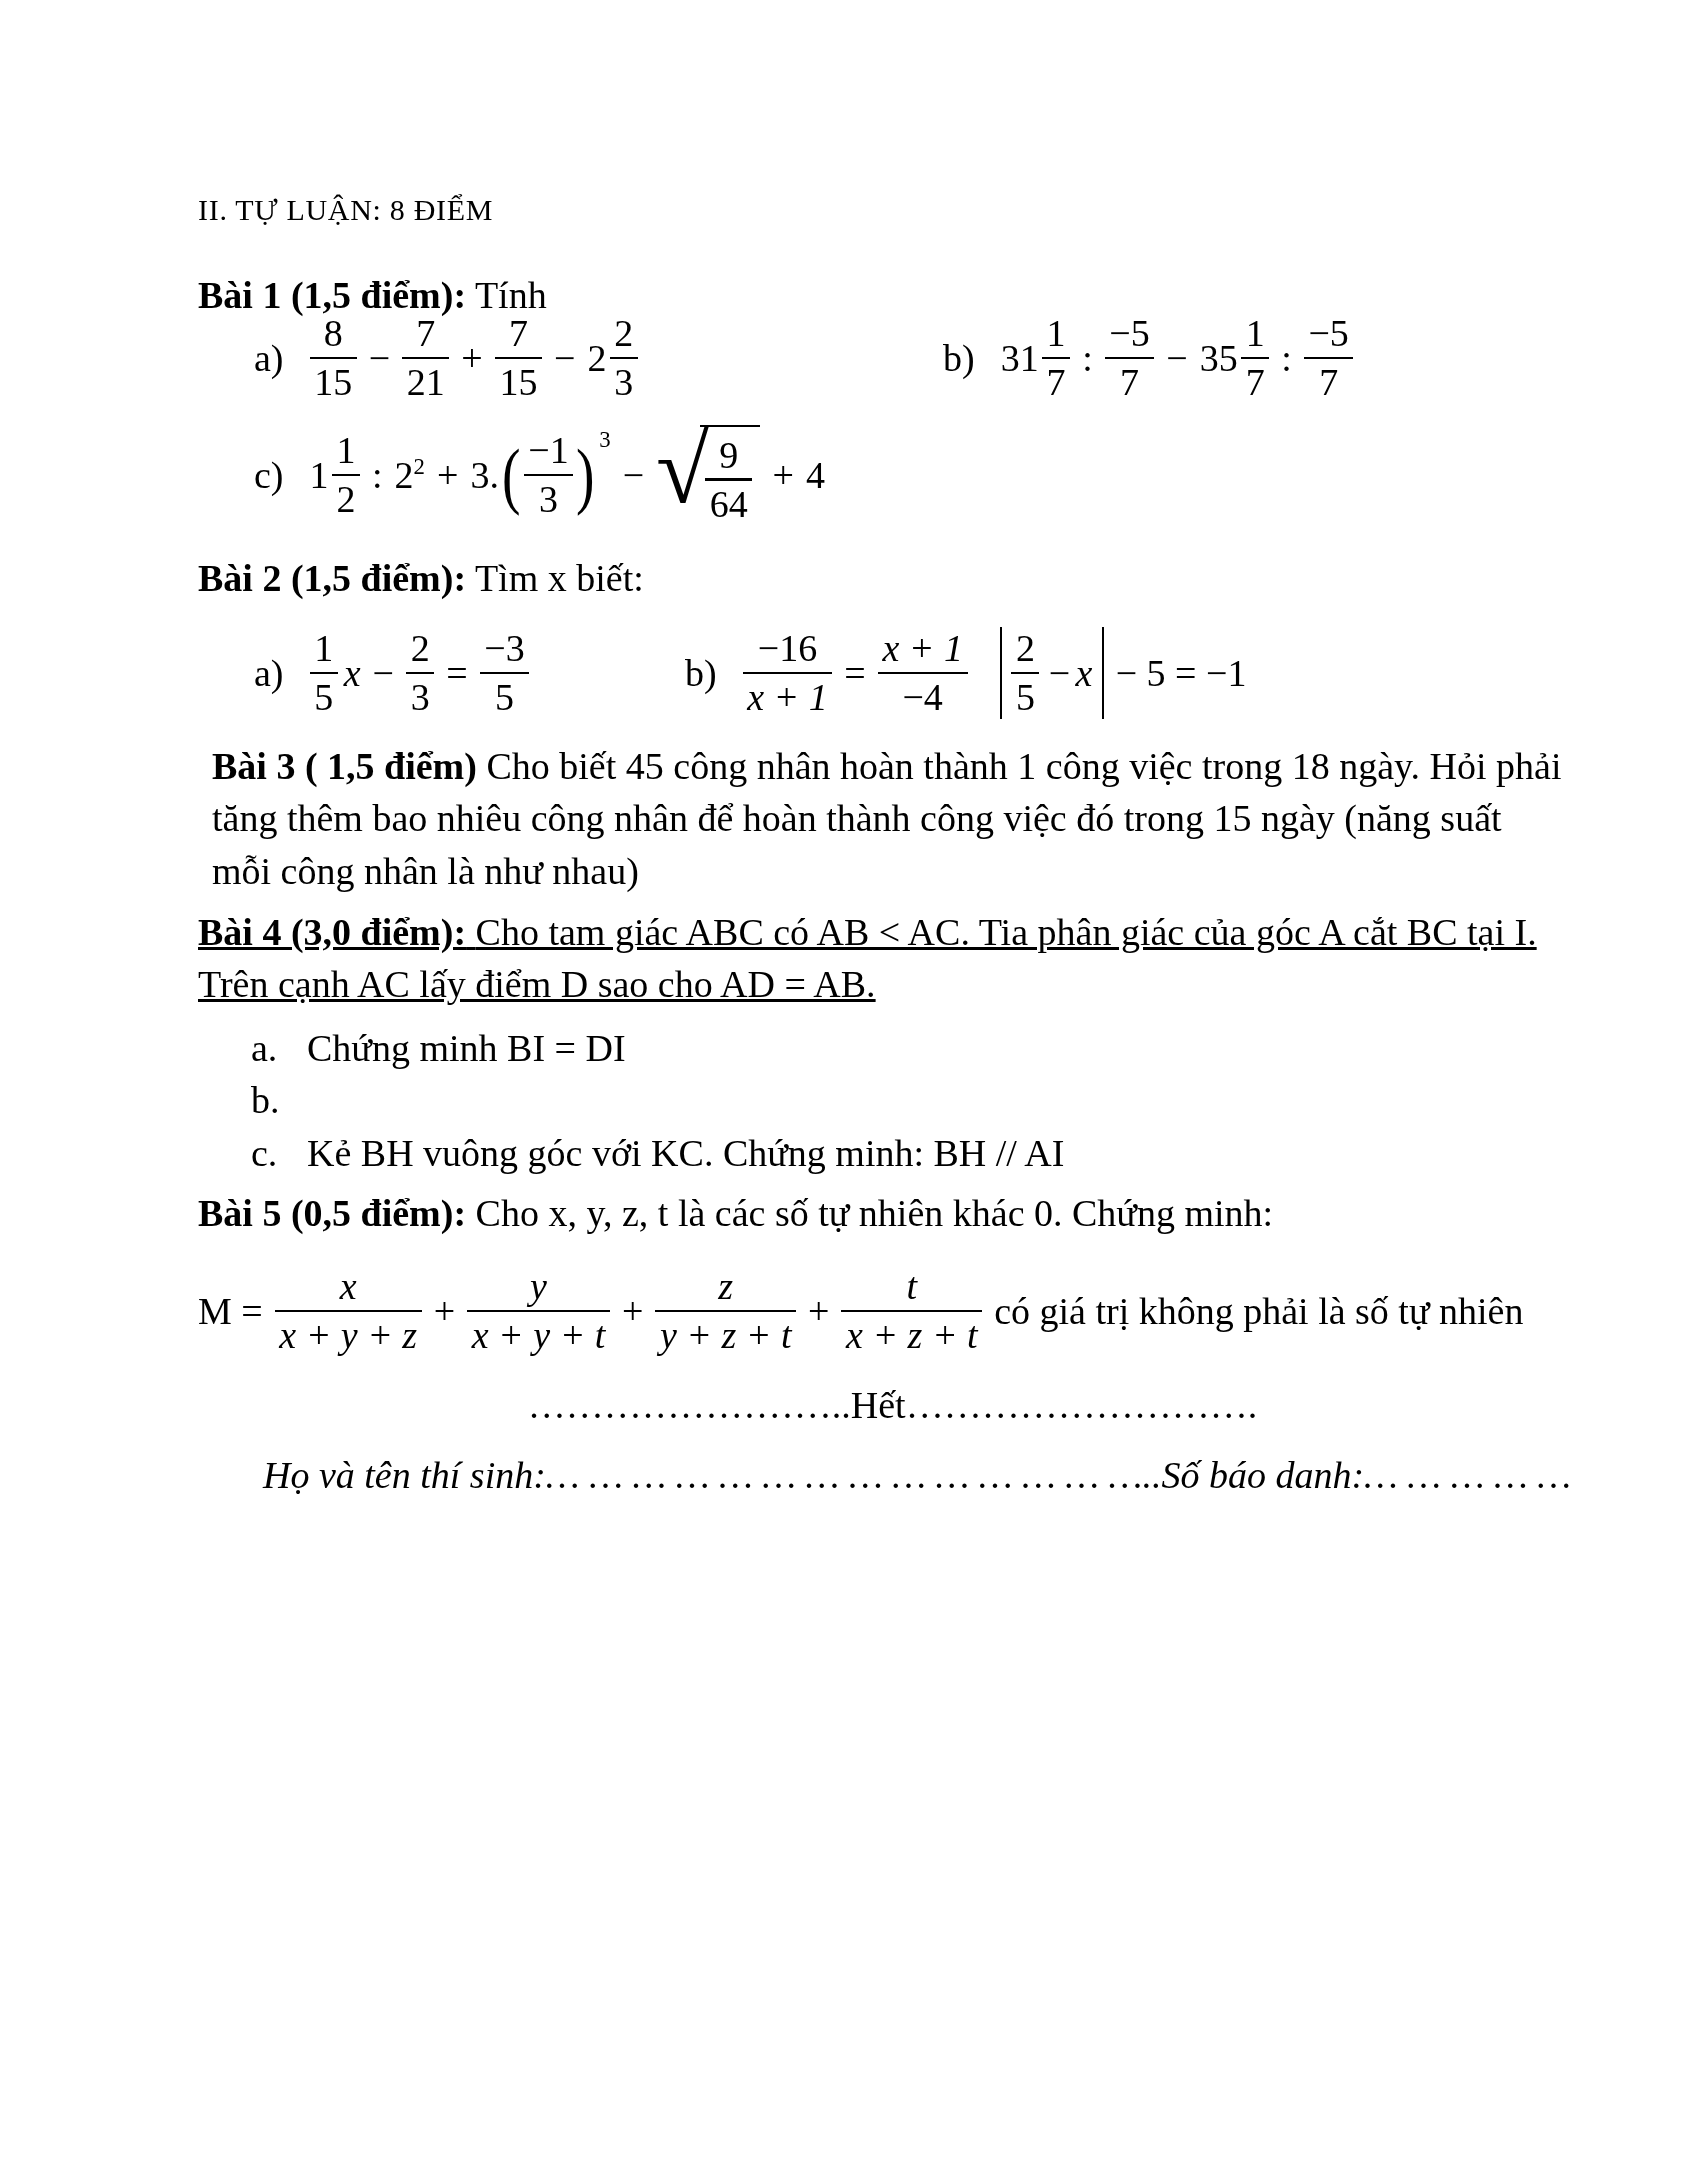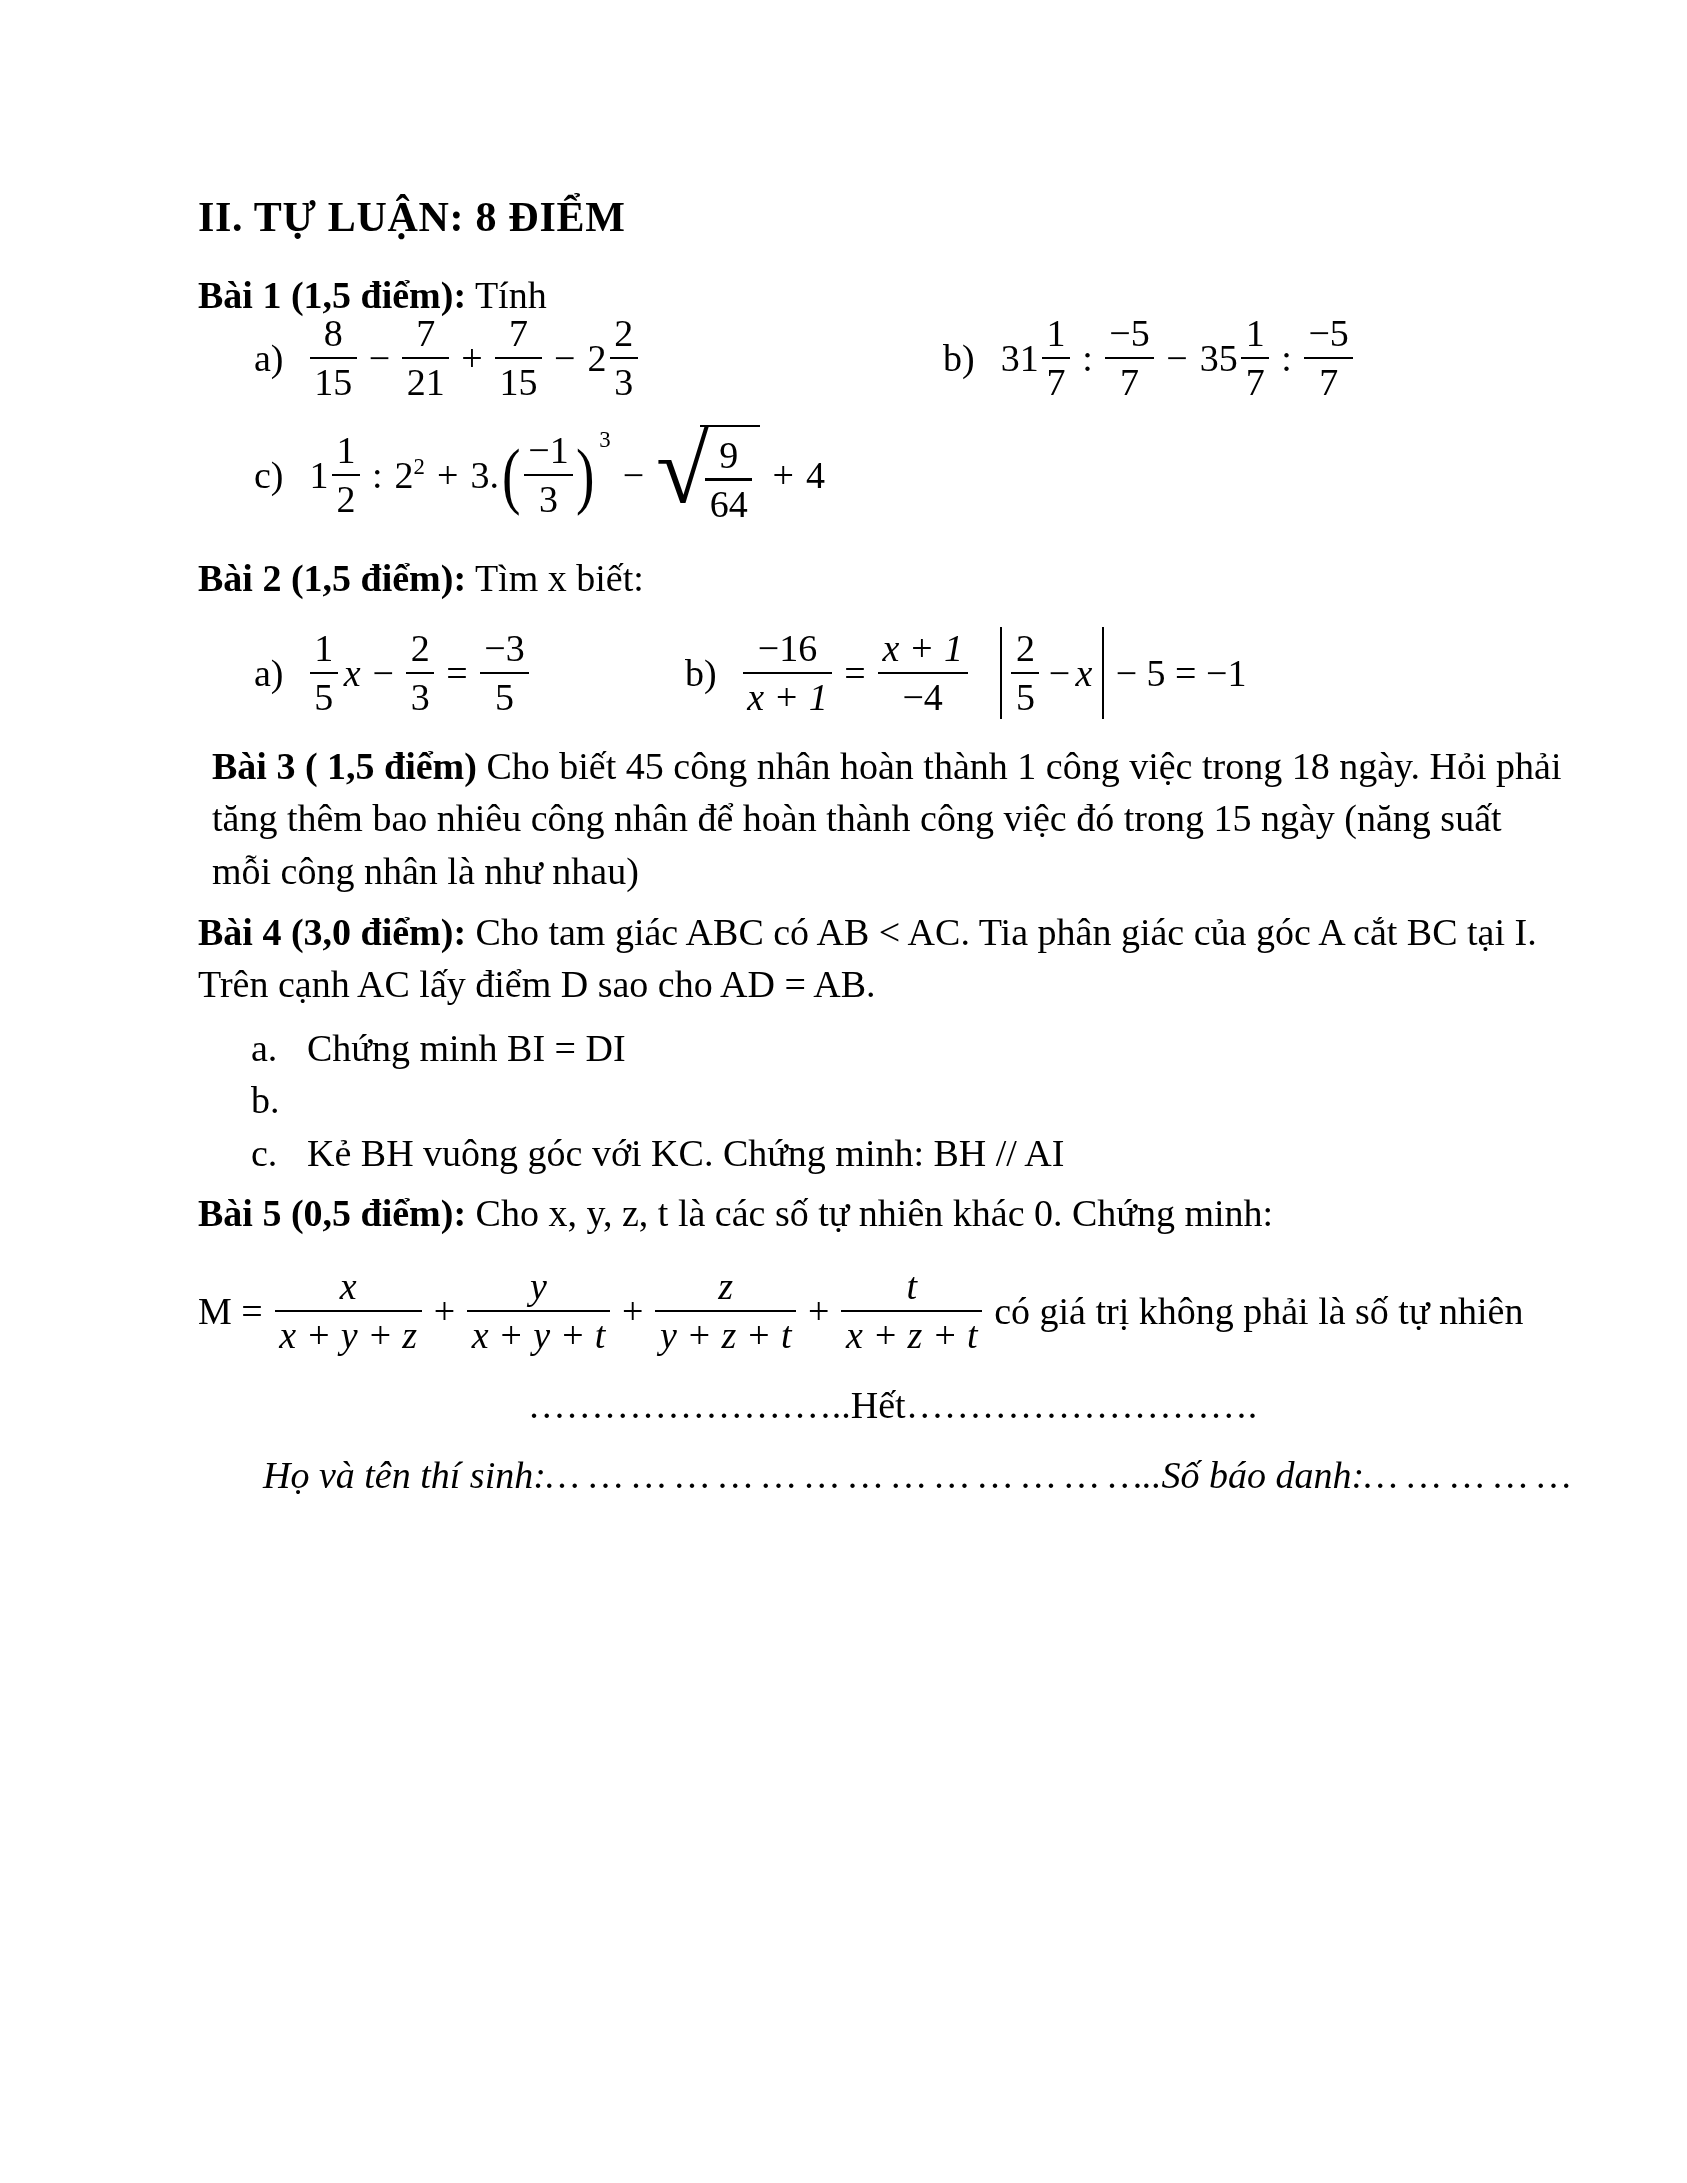--- a/index.html
+++ b/index.html
@@ -10,21 +10,21 @@
     background:#ffffff;
     color:#000;
     font-family:"Liberation Serif","DejaVu Serif",serif;
     font-size:38px;
     overflow:hidden;
   }
   .blk { position:absolute; }
   .bold { font-weight:bold; }
   .it { font-style:italic; }
 
-  .exam-title { font-size:42px; font-weight:bold; letter-spacing:0.7px; }
+  .exam-title { font-size:30px; font-weight:normal; letter-spacing:0.7px; }
 
   .para { width:1353px; line-height:1.38; text-align:left; }
 
   
   .mrow { display:flex; align-items:center; }
   .fmarker { margin-right:20px; }
   .math { display:inline-flex; align-items:center; white-space:nowrap; }
   .math > * { margin:0 6px; }
 
   .frac { display:inline-flex; flex-direction:column; align-items:center; text-align:center; line-height:1.12; }
@@ -229,21 +229,21 @@
       </span>
       <span>− 5 = −1</span>
     </span>
   </div>
 
   <div class="blk para" style="left:212px; top:740px;">
     <span class="bold">Bài 3 ( 1,5 điểm)</span>
     <span>Cho biết 45 công nhân hoàn thành 1 công việc trong 18 ngày. Hỏi phải tăng thêm bao nhiêu công nhân để hoàn thành công việc đó trong 15 ngày (năng suất mỗi công nhân là như nhau)</span>
   </div>
 
-  <div class="blk para" style="left:198px; top:906px;">
+  <div class="blk para" style="left:198px; top:906px;text-decoration:underline;">
     <span class="bold">Bài 4 (3,0 điểm):</span>
     <span>Cho tam giác ABC có AB &lt; AC. Tia phân giác của góc A cắt BC tại I. Trên cạnh AC lấy điểm D sao cho AD = AB.</span>
   </div>
 
   <div class="blk" style="left:251px; top:1022px; width:1297px;">
     <div class="list-item">
       <span class="li-marker">a.</span>
       <span>Chứng minh BI = DI</span>
     </div>
     <div class="list-item">

